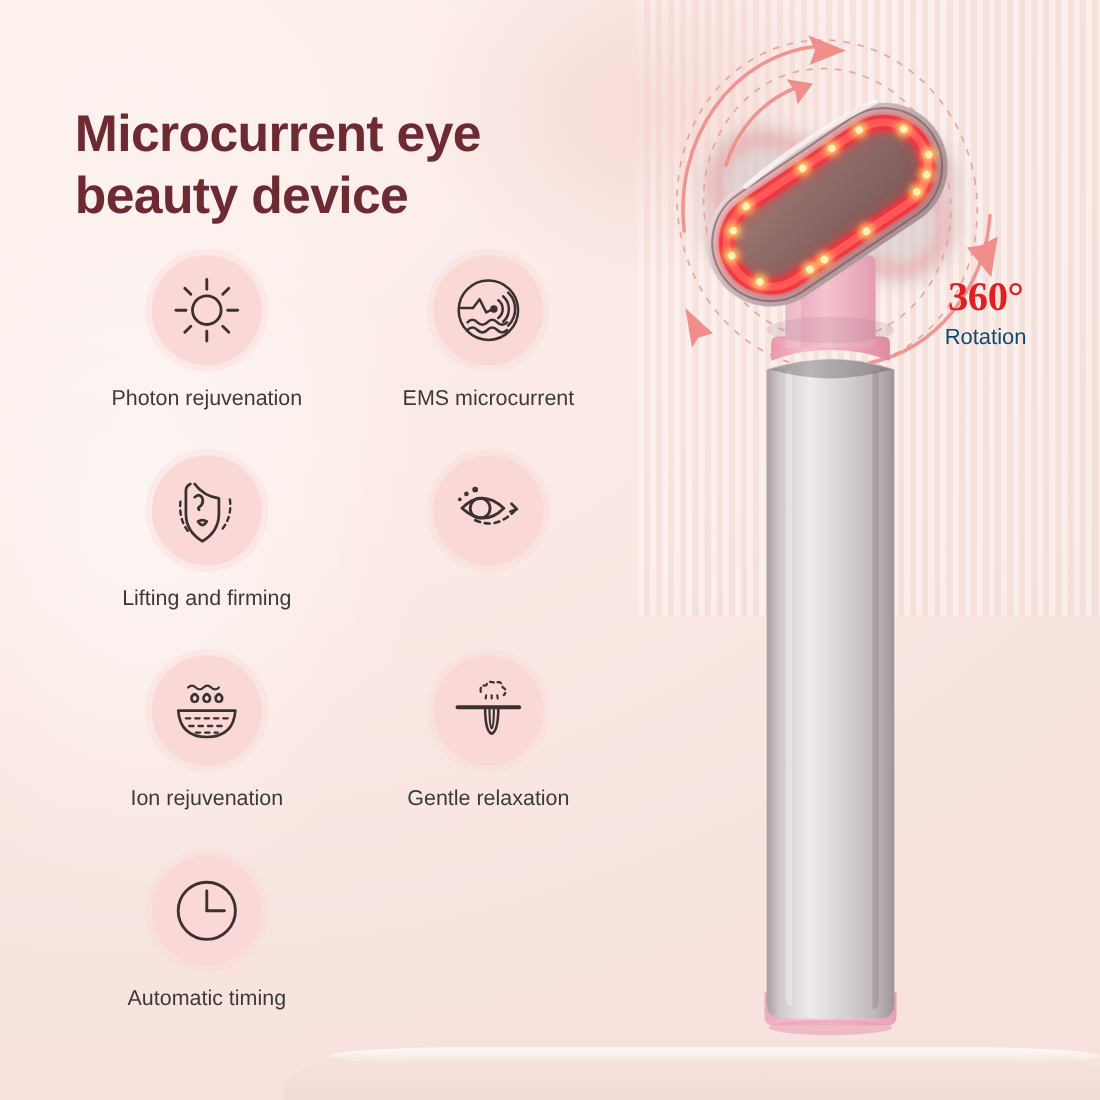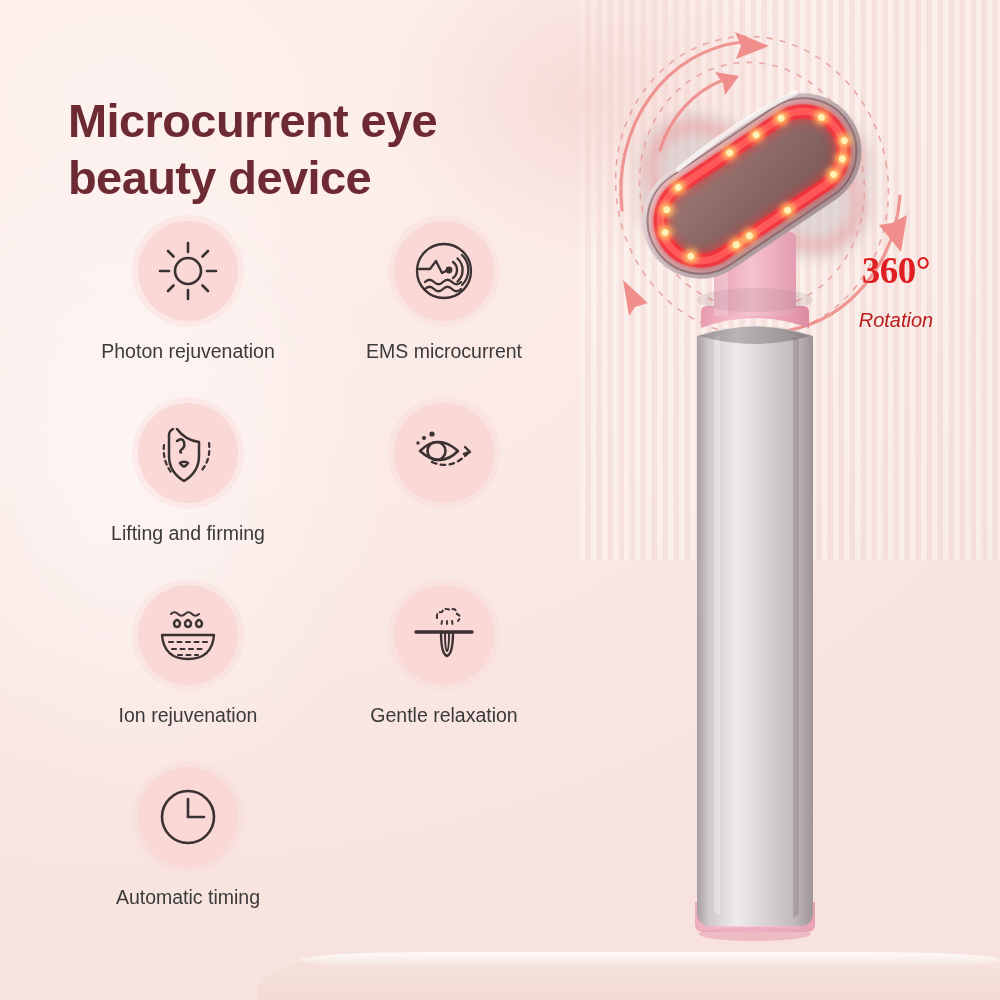--- a/index.html
+++ b/index.html
@@ -50,21 +50,21 @@
 
   
   .headline{
     position:absolute;left:68px;top:62px;width:560px;
     font-size:47px;line-height:1.21;font-weight:700;
     color:#6e2a33;letter-spacing:-0.6px;
   }
   .headline .l2{display:block;}
 
   
-  .features{position:absolute;left:60px;top:221px;width:520px;}
+  .features{position:absolute;left:60px;top:232px;width:520px;}
   .frow{display:flex;height:182px;}
   .fcell{width:256px;display:flex;flex-direction:column;align-items:center;}
   .fdisc{
     width:100px;height:100px;border-radius:50%;
     background:#f9d8d6;
     display:flex;align-items:center;justify-content:center;
     box-shadow:0 0 0 6px rgba(249,216,214,.35);
   }
   .flabel{
     margin-top:19px;font-size:19.5px;color:#3a3a3a;
@@ -75,21 +75,21 @@
   
   .device{position:absolute;left:0;top:0;width:1000px;height:1000px;pointer-events:none;}
 
   .rot-label{
     position:absolute;left:836px;top:252px;text-align:center;width:120px;
   }
   .rot-deg{
     font-size:37px;font-weight:700;color:#e01f23;line-height:1;letter-spacing:-0.5px;font-family:Liberation Serif, serif;
   }
   .rot-sub{
-    font-size:20px;color:#b91c1c;margin-top:21px;line-height:1;font-style:italic;
+    font-size:20px;color:#0c4a6e;margin-top:8px;line-height:1;
   }
 </style>
 </head>
 <body>
 
 <div id="stage">
 
   <div class="bg-base"></div>
   <div class="bg-stripes"></div>
   <div class="bg-glow-left"></div>

